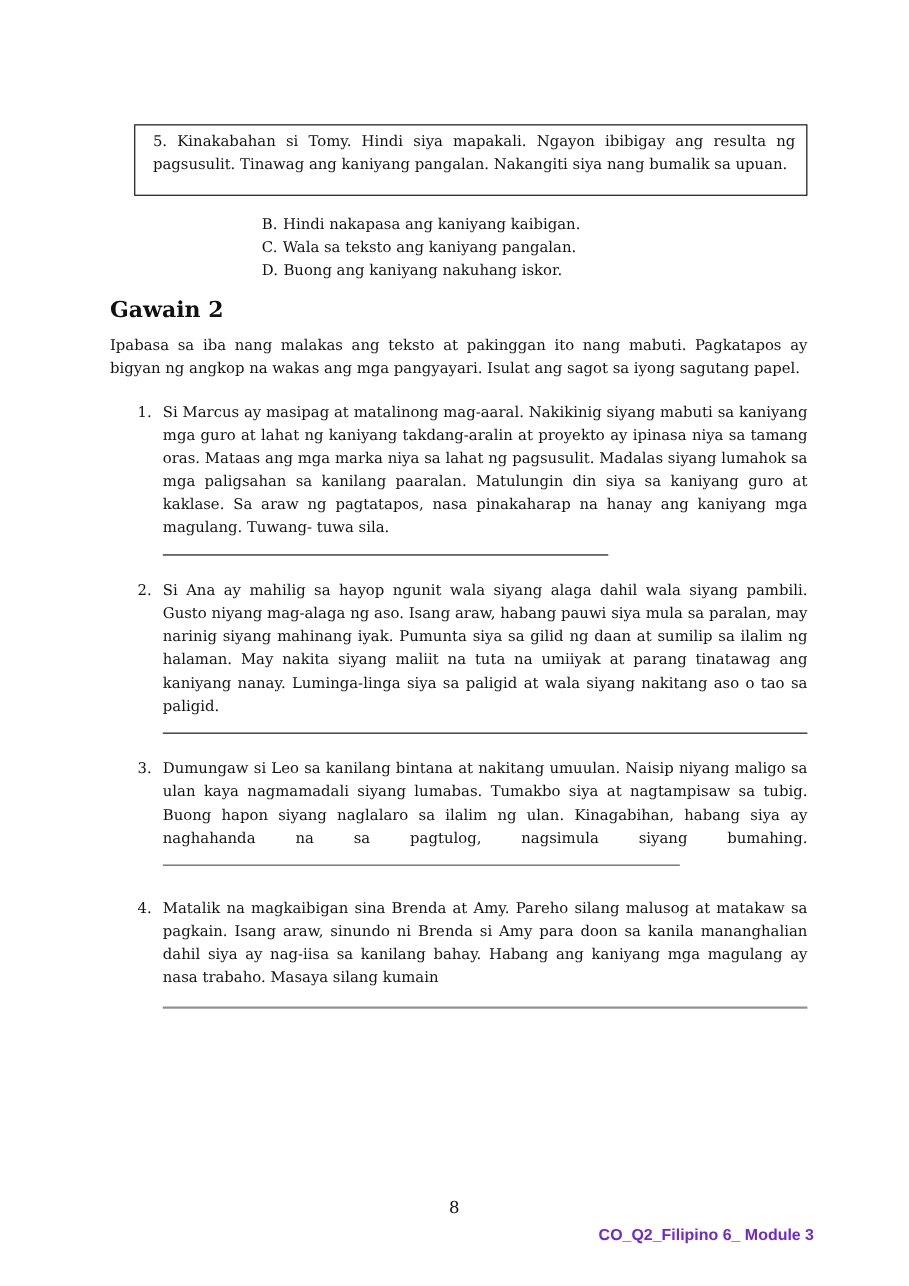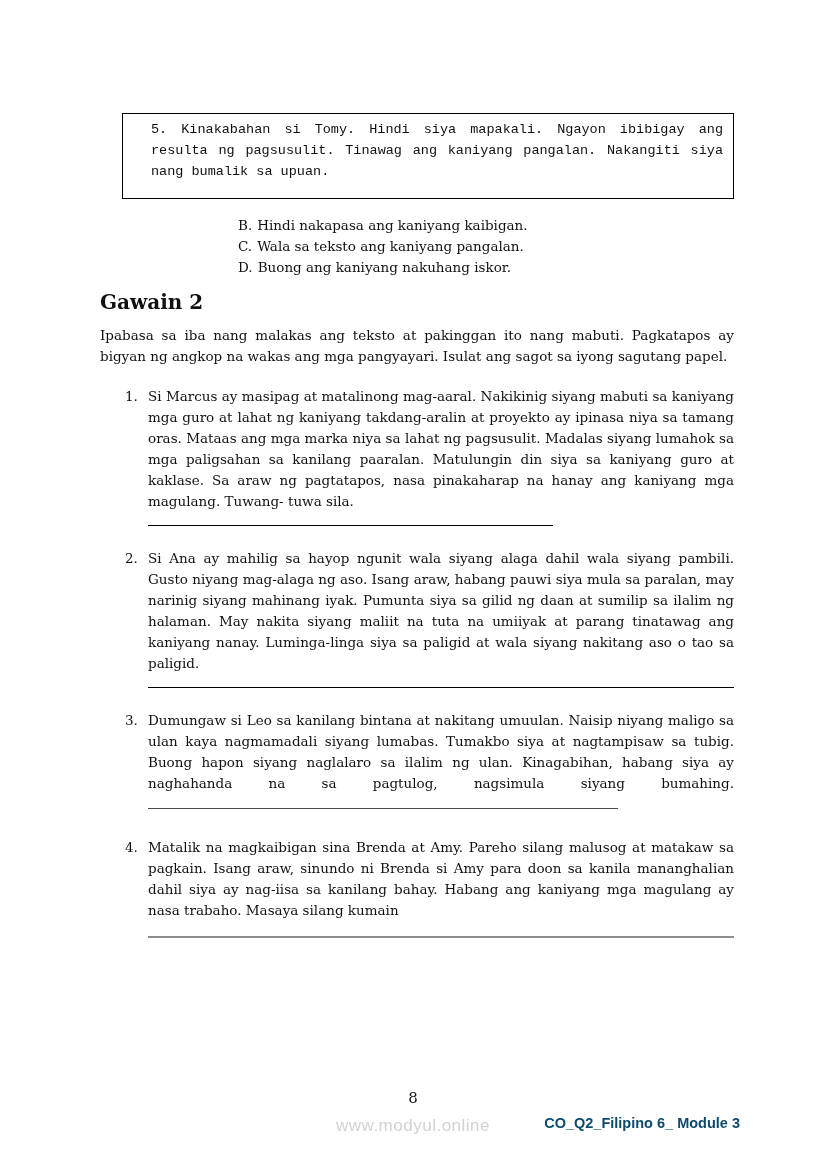--- a/index.html
+++ b/index.html
@@ -21,23 +21,22 @@
     top: 113px;
     left: 100px;
     width: 634px;
     font-size: 13.5px;
     line-height: 21px;
   }
   .passage-box {
     box-sizing: border-box;
     margin-left: 22px;
     border: 1px solid #000000;
-    padding: 5px 10px 16px 28px;
+    padding: 5px 10px 16px 16px;
     text-align: justify;
-    font-family: Liberation Mono, monospace;
   }
   .choices {
     margin: 16px 0 0 138px;
   }
   .choice {
     white-space: nowrap;
   }
   .choice-label {
     display: inline-block;
     margin-right: 5px;
@@ -103,21 +102,21 @@
     letter-spacing: 0.5px;
     color: #d2d2d2;
   }
   .module-label {
     position: absolute;
     top: 1115px;
     right: 86px;
     font-family: "Liberation Sans", sans-serif;
     font-weight: bold;
     font-size: 14.5px;
-    color: #0c4a6e;
+    color: #6d28d9;
   }
 </style>
 </head>
 <body>
 
 <div class="page">
 
   <div class="content">
 
     <div class="passage-box">
@@ -163,16 +162,15 @@
       <div class="story-item">
         <span class="item-number">4.</span>
         <span>Matalik na magkaibigan sina Brenda at Amy. Pareho silang malusog at matakaw sa pagkain. Isang araw, sinundo ni Brenda si Amy para doon sa kanila mananghalian dahil siya ay nag-iisa sa kanilang bahay. Habang ang kaniyang mga magulang ay nasa trabaho. Masaya silang kumain</span>
         <div class="blank-line blank-full-gray"></div>
       </div>
 
     </div>
   </div>
 
   <div class="page-number">8</div>
-  <div class="watermark">www.modyul.online</div>
   <div class="module-label">CO_Q2_Filipino 6_ Module 3</div>
 
 </div>
 
 </body></html>

